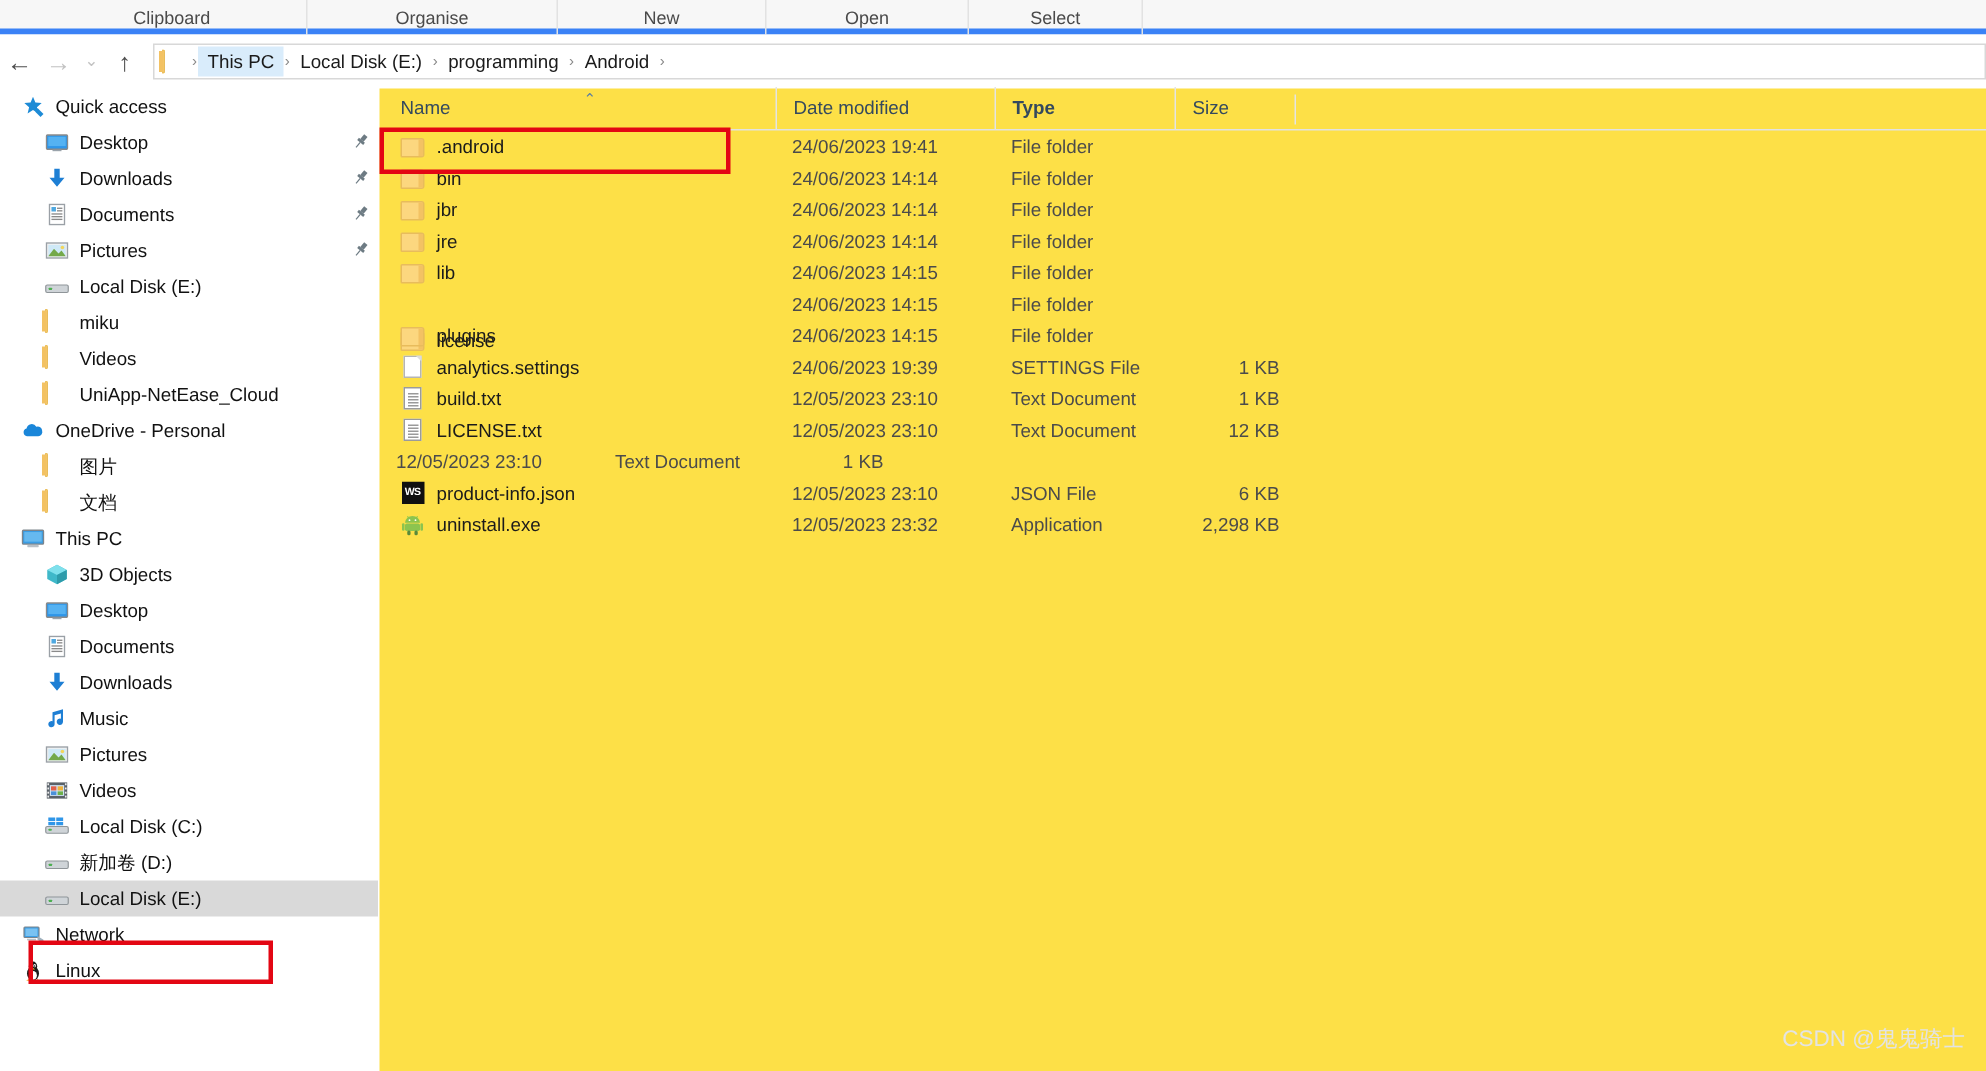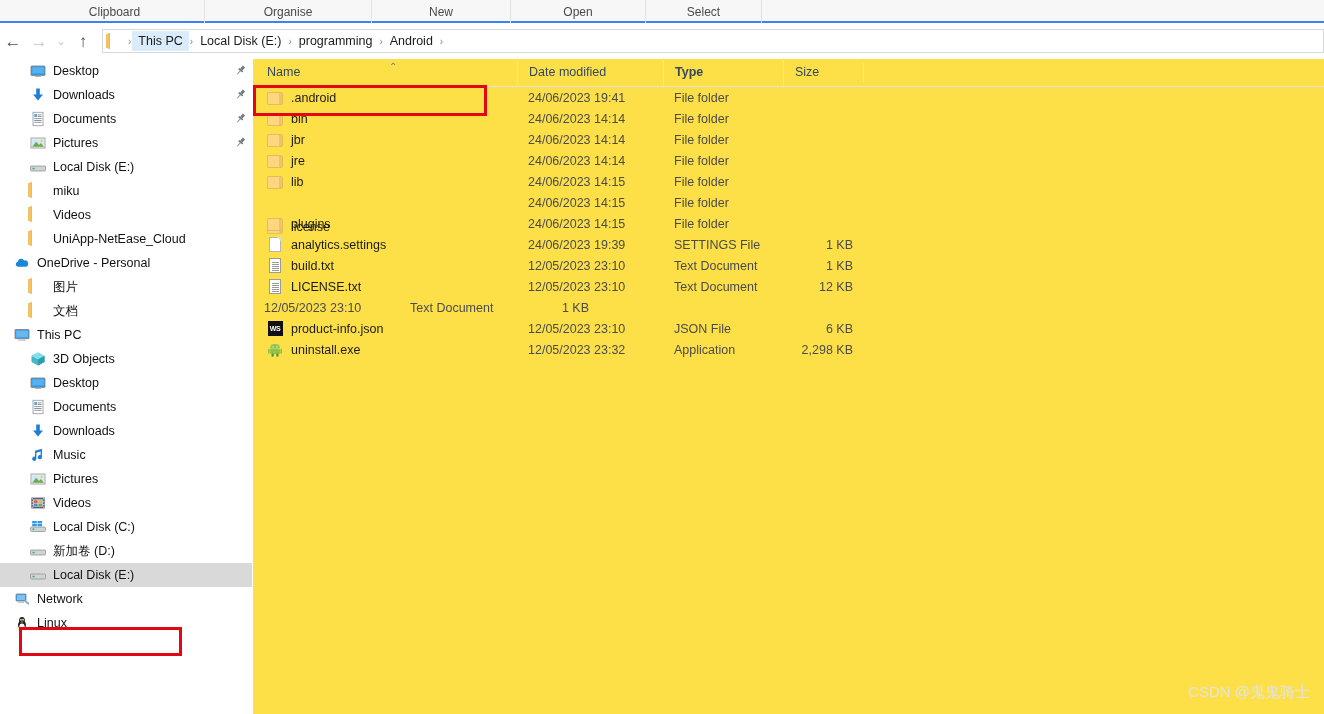--- a/index.html
+++ b/index.html
@@ -11,21 +11,21 @@
     font-family: "Liberation Sans", sans-serif;
     font-size: 12px;
     color: #000000;
   }
 
   
   #ribbon-groups {
     position: absolute; left: 0; top: 0;
     width: 1324px; height: 23px;
     background: #f7f7f7;
-    border-bottom: 2px solid #3b82f6;
+    border-bottom: 4px solid #3b82f6;
     display: flex;
     align-items: stretch;
   }
   .ribbon-group {
     position: relative;
     display: flex; align-items: center; justify-content: center;
     font-size: 12px;
     color: #4a4a4a;
     border-right: 1px solid #e2e2e2;
     height: 23px;
@@ -296,20 +296,27 @@
         <span class="crumb-sep">›</span>
         <span class="crumb">programming</span>
         <span class="crumb-sep">›</span>
         <span class="crumb">Android</span>
         <span class="crumb-sep">›</span>
       </span>
   </div>
 </div>
 
 <div id="sidebar">
+    <div class="nav-item depth0">
+      <span class="ni-icon"><svg width="16" height="16" viewBox="0 0 16 16">
+          <path d="M8 1.5 L9.6 5.4 L13.8 5.7 L10.6 8.5 L11.6 12.6 L8 10.3 L4.4 12.6 L5.4 8.5 L2.2 5.7 L6.4 5.4 Z" fill="#1e8bd6"></path>
+          <path d="M11 9 L15 13 L13 15 L9.5 11.5 Z" fill="#1e8bd6"></path>
+        </svg></span>
+      <span>Quick access</span>
+    </div>
     <div class="nav-item depth1">
       <span class="ni-icon"><svg width="16" height="16" viewBox="0 0 16 16">
           <rect x="1" y="3" width="14" height="9.5" rx="0.6" fill="#2f96e8" stroke="#8a8a8a" stroke-width="0.9"></rect>
           <rect x="2.2" y="4.2" width="11.6" height="6.2" fill="#55b2f2"></rect>
           <rect x="5" y="12.8" width="6" height="1" fill="#9aa3ab"></rect>
         </svg></span>
       <span>Desktop</span>
       <span class="pin"><svg width="13" height="13" viewBox="0 0 16 16">
           <g transform="rotate(40 8 8)">
             <rect x="6.2" y="1.5" width="3.6" height="5" fill="#6d7b83"></rect>

